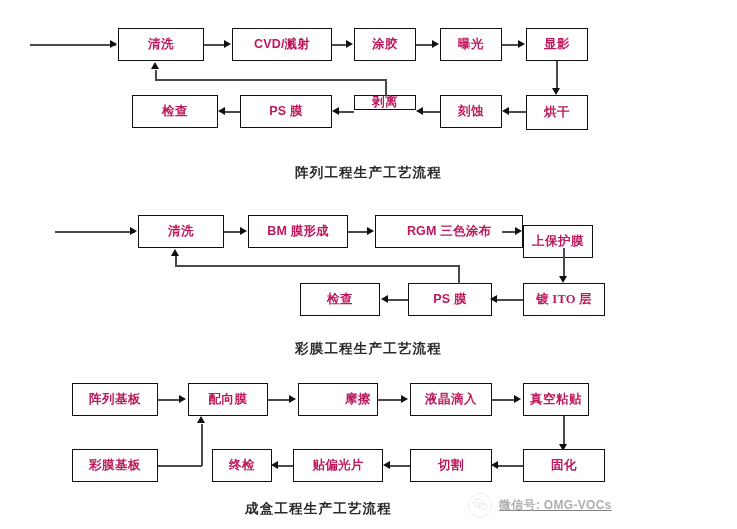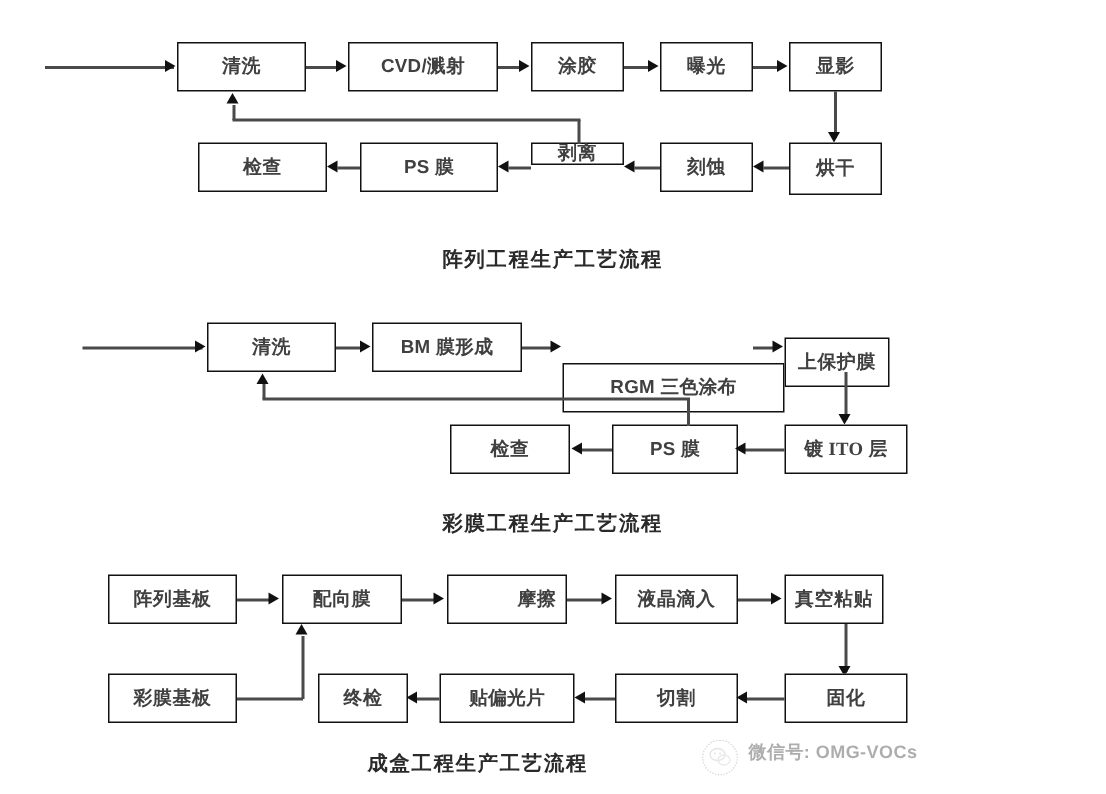--- a/index.html
+++ b/index.html
@@ -13,21 +13,21 @@
   
   .box{
     position:absolute;
     box-sizing:border-box;
     border:1.6px solid #111;
     background:#fff;
     display:flex;align-items:center;justify-content:center;
     font-size:12.5px;
     font-weight:700;
     letter-spacing:.5px;
-    color:#404040;
+    color:#be185d;
     white-space:nowrap;
     line-height:1;
   }
   .box.lat{letter-spacing:.2px;}
 
   
   .ln{position:absolute;background:#4a4a4a;}
   .lnh{height:1.6px;}
   .lnv{width:1.6px;}
 
@@ -45,22 +45,23 @@
     font-size:13.5px;
     font-weight:700;
     letter-spacing:1.2px;
     color:#2a2a2a;
   }
   .cap.off{text-align:left;}
 
   
   #watermark{
     position:absolute;
-    display:flex;align-items:flex-start;gap:7px;
+    display:flex;align-items:center;gap:7px;
     opacity:.55;
+    text-decoration:underline;
   }
   #watermark .wm-text{
     font-size:12px;font-weight:700;color:#6b6b6b;letter-spacing:.3px;white-space:nowrap;
   }
   .wm-icon{
     width:22px;height:22px;border-radius:50%;
     border:1.5px dotted #bdbdbd;
     display:flex;align-items:center;justify-content:center;
     color:#cfcfcf;
   }
@@ -111,21 +112,21 @@
   <div class="ln lnv" style="left:155px;top:70px;height:10px;"></div>
   <div class="arw arw-u" style="left:151px;top:62px;"></div>
 
   <div class="cap" style="left:0;top:164px;">阵列工程生产工艺流程</div>
 
   <div class="ln lnh" style="left:55px;top:231px;width:80px;"></div>
   <div class="arw arw-r" style="left:130px;top:227px;"></div>
 
   <div class="box" style="left:138px;top:215px;width:86px;height:33px;">清洗</div>
   <div class="box lat" style="left:248px;top:215px;width:100px;height:33px;">BM 膜形成</div>
-  <div class="box lat" style="left:375px;top:215px;width:148px;height:33px;margin-top:27px;">RGM 三色涂布</div>
+  <div class="box lat" style="left:375px;top:215px;width:148px;height:33px;">RGM 三色涂布</div>
   <div class="box" style="left:523px;top:215px;width:70px;height:33px;margin-top:10px;">上保护膜</div>
 
   <div class="ln lnh" style="left:224px;top:231px;width:17px;"></div>
   <div class="arw arw-r" style="left:240px;top:227px;"></div>
   <div class="ln lnh" style="left:348px;top:231px;width:20px;"></div>
   <div class="arw arw-r" style="left:367px;top:227px;"></div>
   <div class="ln lnh" style="left:502px;top:231px;width:14px;"></div>
   <div class="arw arw-r" style="left:515px;top:227px;"></div>
 
   <div class="ln lnv" style="left:563px;top:248px;height:32px;"></div>

